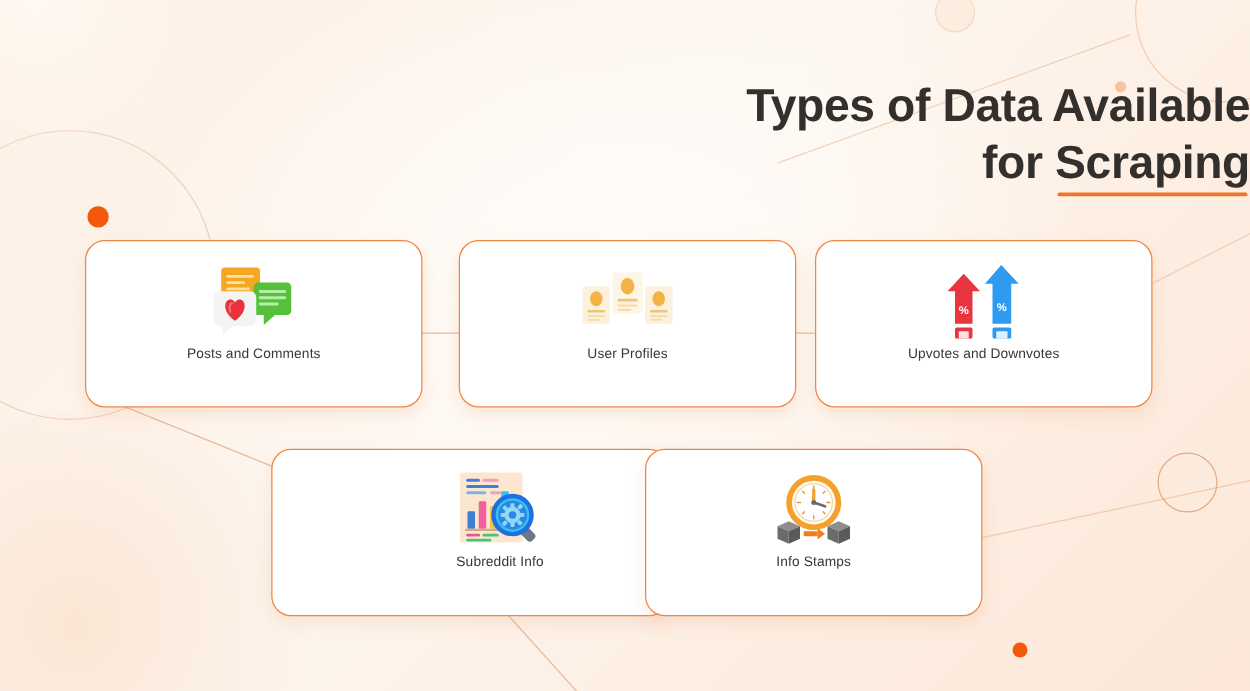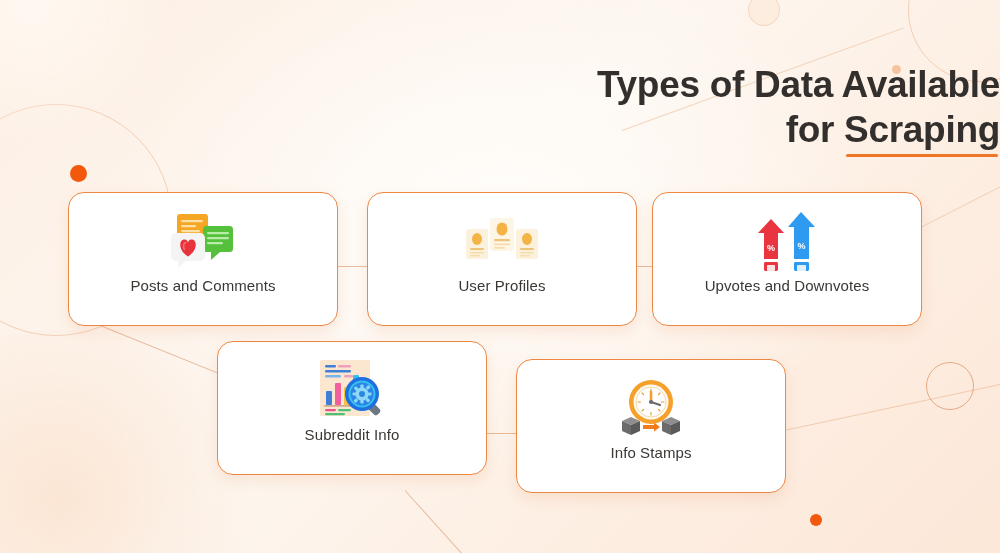--- a/index.html
+++ b/index.html
@@ -86,21 +86,21 @@
   .card-icon {
     margin-top: 16px;
     width: 80px;
     height: 62px;
     display: flex;
     align-items: center;
     justify-content: center;
   }
   .card-label {
     margin-top: 6px;
-    font-size: 15px;
+    font-size: 11px;
     color: #3a3734;
     font-weight: normal;
     letter-spacing: 0.1px;
     text-align: center;
     width: 100%;
   }
 
   .connector {
     position: absolute;
     height: 1.3px;
@@ -203,21 +203,21 @@
         <path d="M46 3 L60 18 L54 18 L54 50 L39 50 L39 18 L33 18 Z" fill="#2f9bf0"></path>
         <text x="46.5" y="40" font-family="'Liberation Sans',sans-serif" font-size="9" font-weight="bold" fill="#ffffff" text-anchor="middle">%</text>
 
         <rect x="39" y="53" width="15" height="9" rx="1.4" fill="#2f9bf0"></rect>
         <rect x="42" y="56" width="9" height="6" rx="0.8" fill="#ffffff" opacity="0.85"></rect>
       </svg>
     </div>
     <div class="card-label">Upvotes and Downvotes</div>
   </div>
 
-  <div class="card" style="left:217px; top:341px; width:268px; height:132px;">
+  <div class="card" style="left:217px; top:359px; width:268px; height:132px;padding-left:48px;">
     <div class="card-icon">
       <svg width="72" height="62" viewBox="0 0 72 62">
 
         <rect x="4" y="2" width="50" height="56" rx="1.5" fill="#fbe6cf"></rect>
 
         <rect x="9" y="7" width="11" height="2.4" rx="1.2" fill="#3f7fd6"></rect>
         <rect x="22" y="7" width="13" height="2.4" rx="1.2" fill="#f0a0b8"></rect>
         <rect x="9" y="12" width="26" height="2.4" rx="1.2" fill="#3f7fd6"></rect>
         <rect x="9" y="17" width="16" height="2.4" rx="1.2" fill="#79b4e8"></rect>
         <rect x="28" y="17" width="9" height="2.4" rx="1.2" fill="#f0a0b8"></rect>

